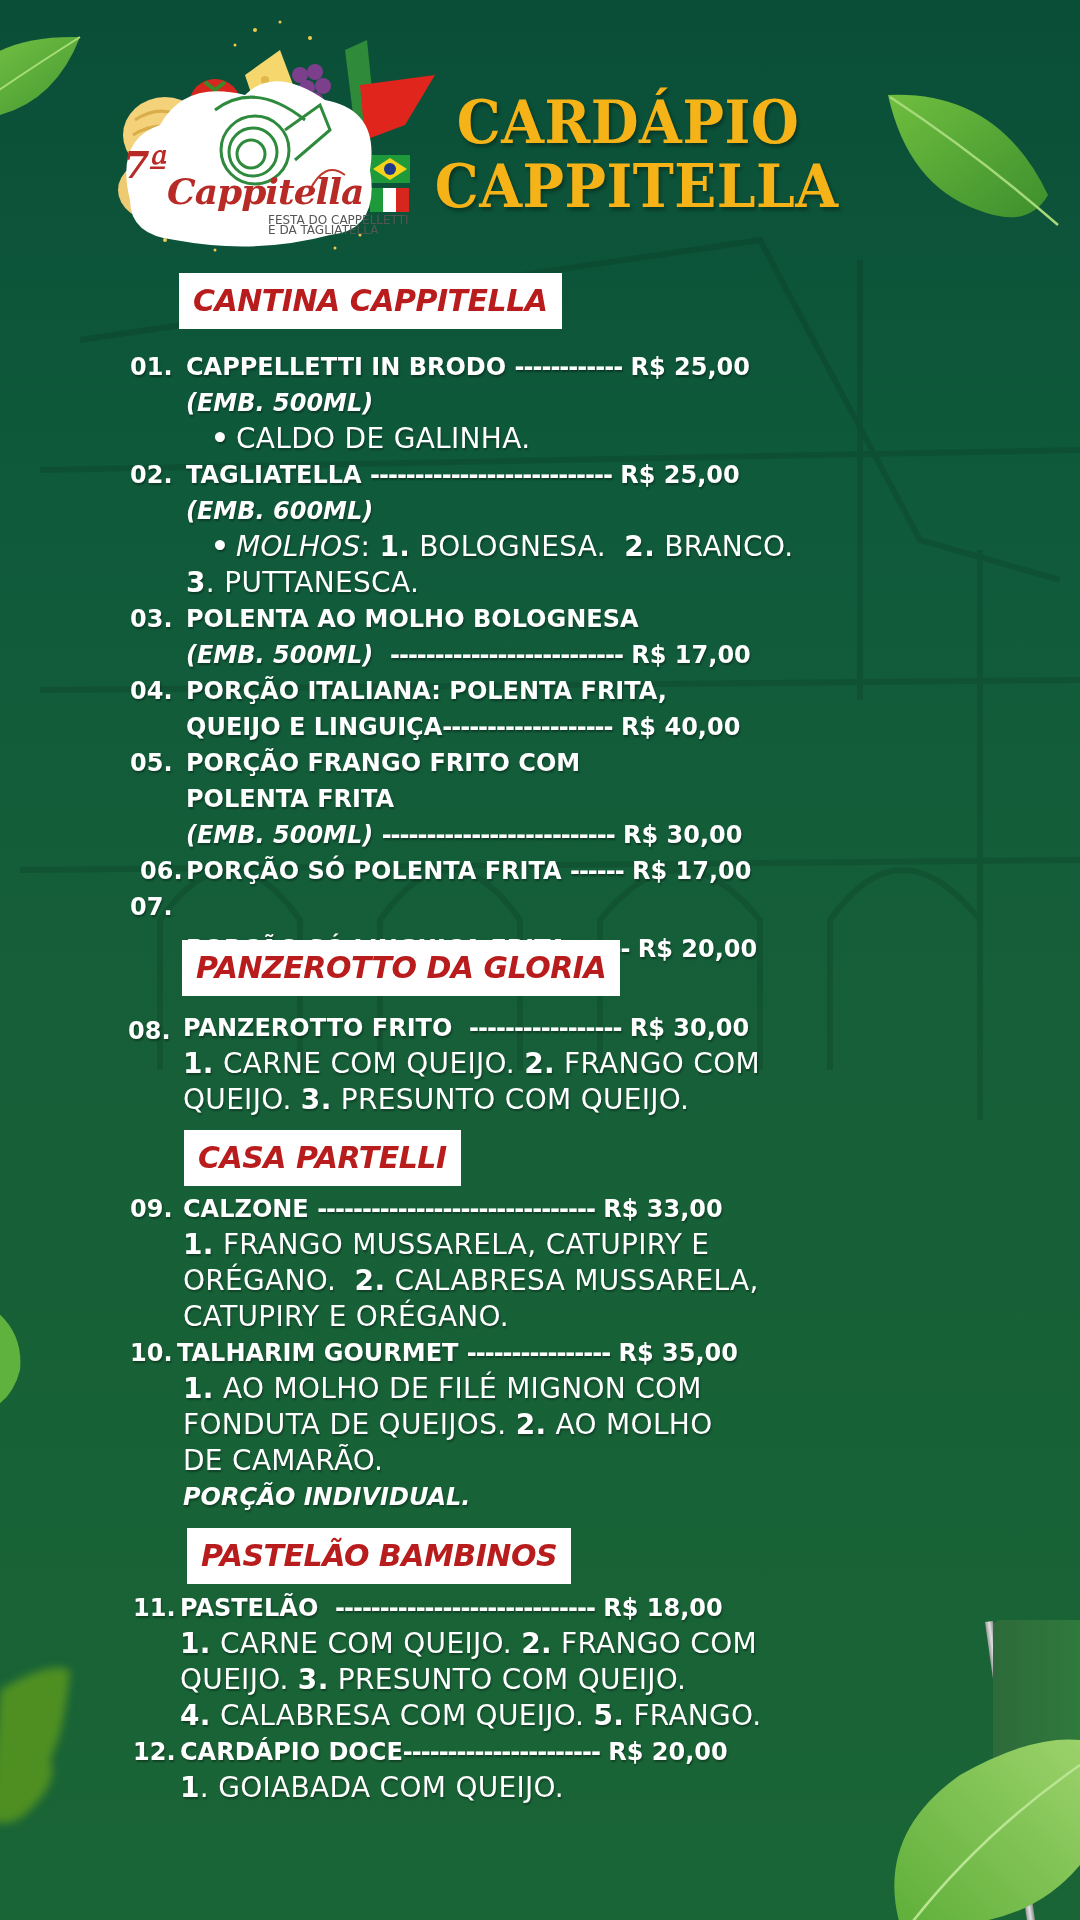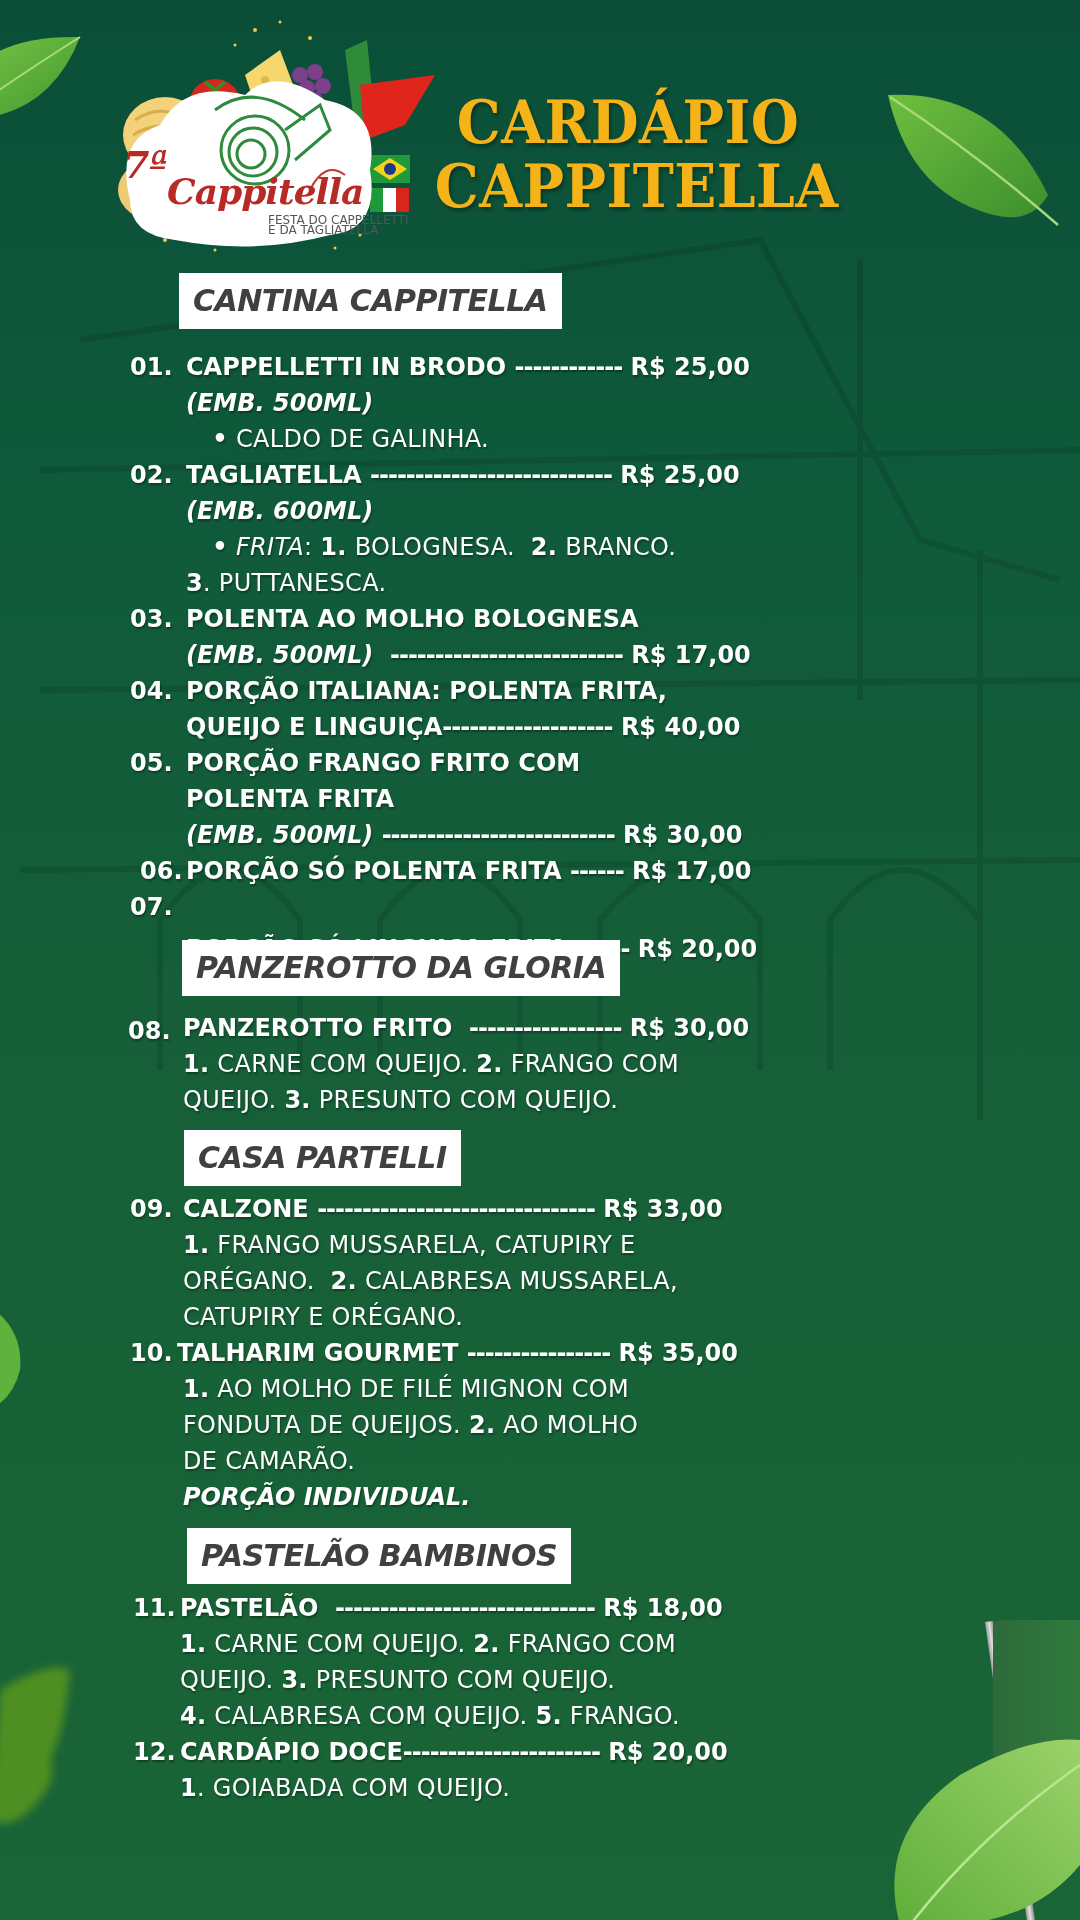--- a/index.html
+++ b/index.html
@@ -26,38 +26,38 @@
     font-weight: bold; color: #f6b317; text-align: center;
     font-size: 60px; line-height: 64px; letter-spacing: 0.5px;
     text-shadow: 2px 3px 4px rgba(0,0,0,0.35);
     transform: scaleX(0.92); transform-origin: center;
   }
   .title span { display: block; }
 
   
   .section-header {
     position: absolute; background: #ffffff;
-    color: #404040; font-weight: bold; font-style: italic;
+    color: #b91c1c; font-weight: bold; font-style: italic;
     font-family: "DejaVu Sans", "Liberation Sans", sans-serif;
     font-size: 30px; line-height: 56px; padding: 0 14px;
     letter-spacing: -0.5px; white-space: nowrap;
   }
 
   .menu-line {
     position: absolute; white-space: nowrap;
     font-family: "DejaVu Sans", "Liberation Sans", sans-serif;
     font-size: 24px; line-height: 36px;
     text-shadow: 1px 2px 2px rgba(0,0,0,0.35);
   }
   .num { position: absolute; font-weight: bold; font-size: 24px; line-height: 36px;
     font-family: "DejaVu Sans", "Liberation Sans", sans-serif;
     text-shadow: 1px 2px 2px rgba(0,0,0,0.35); }
   .b { font-weight: bold; }
   .i { font-style: italic; }
-  .light { font-weight: normal; font-size: 24px; letter-spacing: 0.3px; }
+  .light { font-weight: normal; font-size: 28px; letter-spacing: 0.3px; }
   .bullet { display: inline-block; width: 32px; text-align: center; font-weight: bold; }
   .dash { font-weight: bold; letter-spacing: -1px; }
 </style>
 </head>
 <body>
 
 <svg class="watermark" viewBox="0 0 1080 900">
   <g fill="none" stroke="#000" stroke-width="6">
     <path d="M80 120 L760 20 L920 320 L1060 360"></path>
     <path d="M40 250 L1080 230"></path>
@@ -199,21 +199,21 @@
 <div class="menu-line light" style="left:204px;top:421px;">
   <span class="bullet">•</span><span>CALDO DE GALINHA.</span>
 </div>
 
 <div class="num" style="left:130px;top:457px;">02.</div>
 <div class="menu-line b" style="left:186px;top:457px;">
   <span>TAGLIATELLA</span> <span class="dash">---------------------------</span> <span>R$ 25,00</span>
 </div>
 <div class="menu-line b i" style="left:186px;top:493px;">(EMB. 600ML)</div>
 <div class="menu-line light" style="left:204px;top:529px;">
-  <span class="bullet">•</span><span class="i">FRITA</span>: <span class="b">1.</span> <span>BOLOGNESA.</span>&nbsp; <span class="b">2.</span> <span>BRANCO.</span>
+  <span class="bullet">•</span><span class="i">MOLHOS</span>: <span class="b">1.</span> <span>BOLOGNESA.</span>&nbsp; <span class="b">2.</span> <span>BRANCO.</span>
 </div>
 <div class="menu-line light" style="left:186px;top:565px;">
   <span class="b">3</span><span>. PUTTANESCA.</span>
 </div>
 
 <div class="num" style="left:130px;top:601px;">03.</div>
 <div class="menu-line b" style="left:186px;top:601px;">POLENTA AO MOLHO BOLOGNESA</div>
 <div class="menu-line b" style="left:186px;top:637px;">
   <span class="i">(EMB. 500ML)</span>&nbsp; <span class="dash">--------------------------</span> <span>R$ 17,00</span>
 </div>

